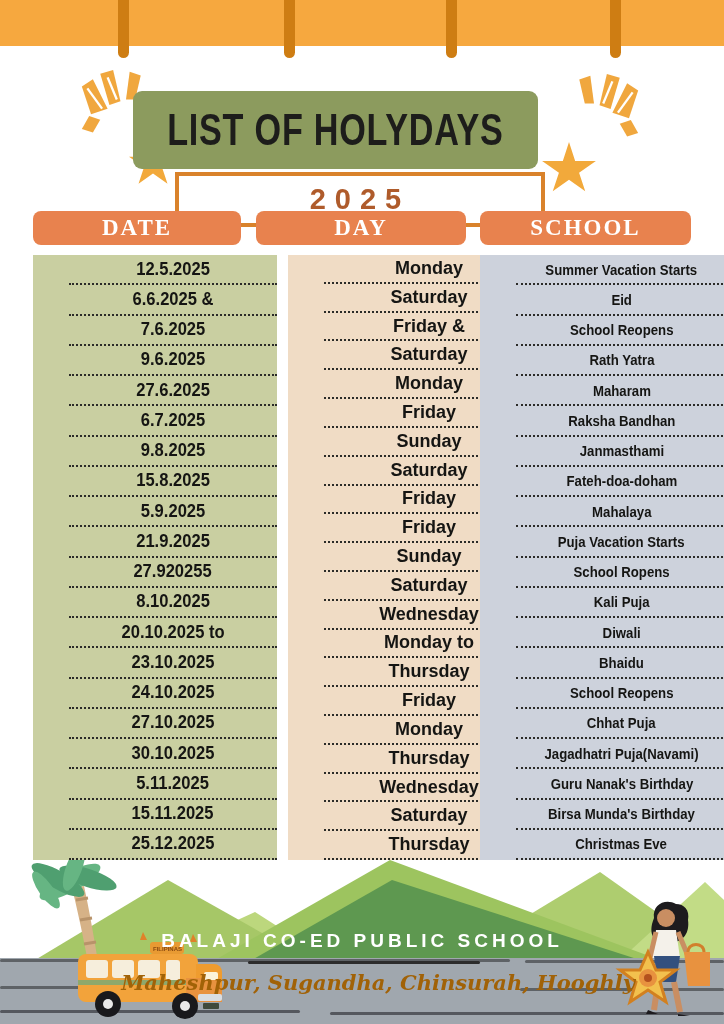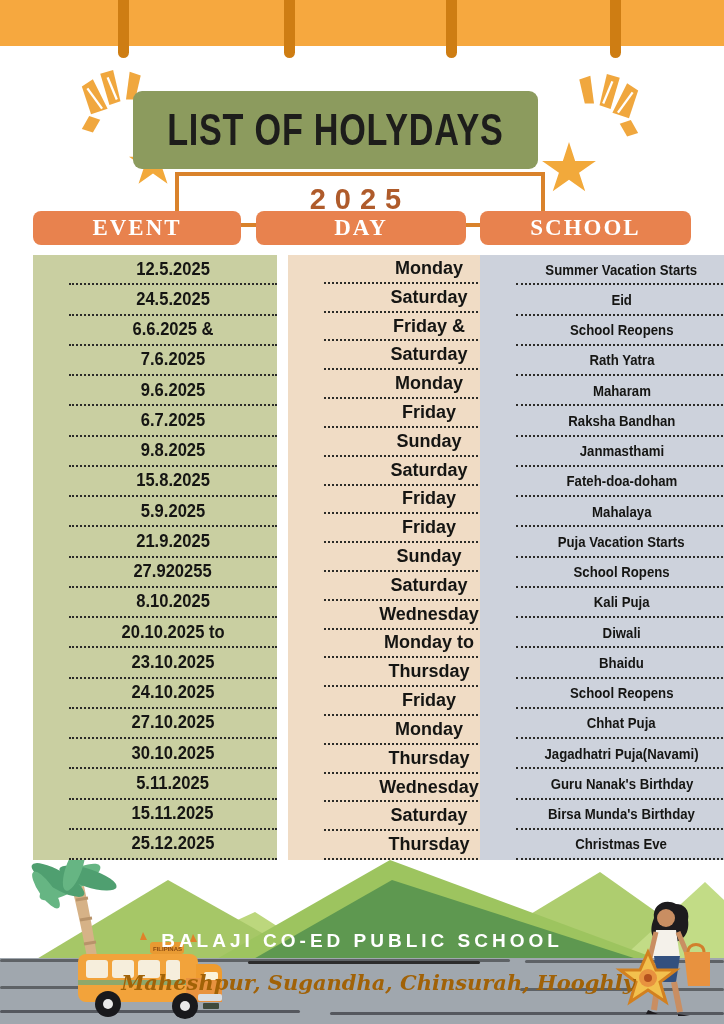--- a/index.html
+++ b/index.html
@@ -87,39 +87,39 @@
   <div class="star star-left"></div>
   <div class="star star-right"></div>
 
   <div class="banner">
     <span class="banner-title">LIST OF HOLYDAYS</span>
   </div>
   <div class="yearbox">
     <span class="year-text">2025</span>
   </div>
 
-  <div class="col-header hdr-date">EVENT</div>
+  <div class="col-header hdr-date">DATE</div>
   <div class="col-header hdr-day">DAY</div>
   <div class="col-header hdr-event">SCHOOL</div>
 
   <div class="col-body body-date">
       <div class="row date-cell">
         <span>12.5.2025</span>
       </div>
       <div class="row date-cell">
-        <span>24.5.2025</span>
-      </div>
-      <div class="row date-cell">
         <span>6.6.2025 &amp;</span>
       </div>
       <div class="row date-cell">
         <span>7.6.2025</span>
       </div>
       <div class="row date-cell">
         <span>9.6.2025</span>
+      </div>
+      <div class="row date-cell">
+        <span>27.6.2025</span>
       </div>
       <div class="row date-cell">
         <span>6.7.2025</span>
       </div>
       <div class="row date-cell">
         <span>9.8.2025</span>
       </div>
       <div class="row date-cell">
         <span>15.8.2025</span>
       </div>

